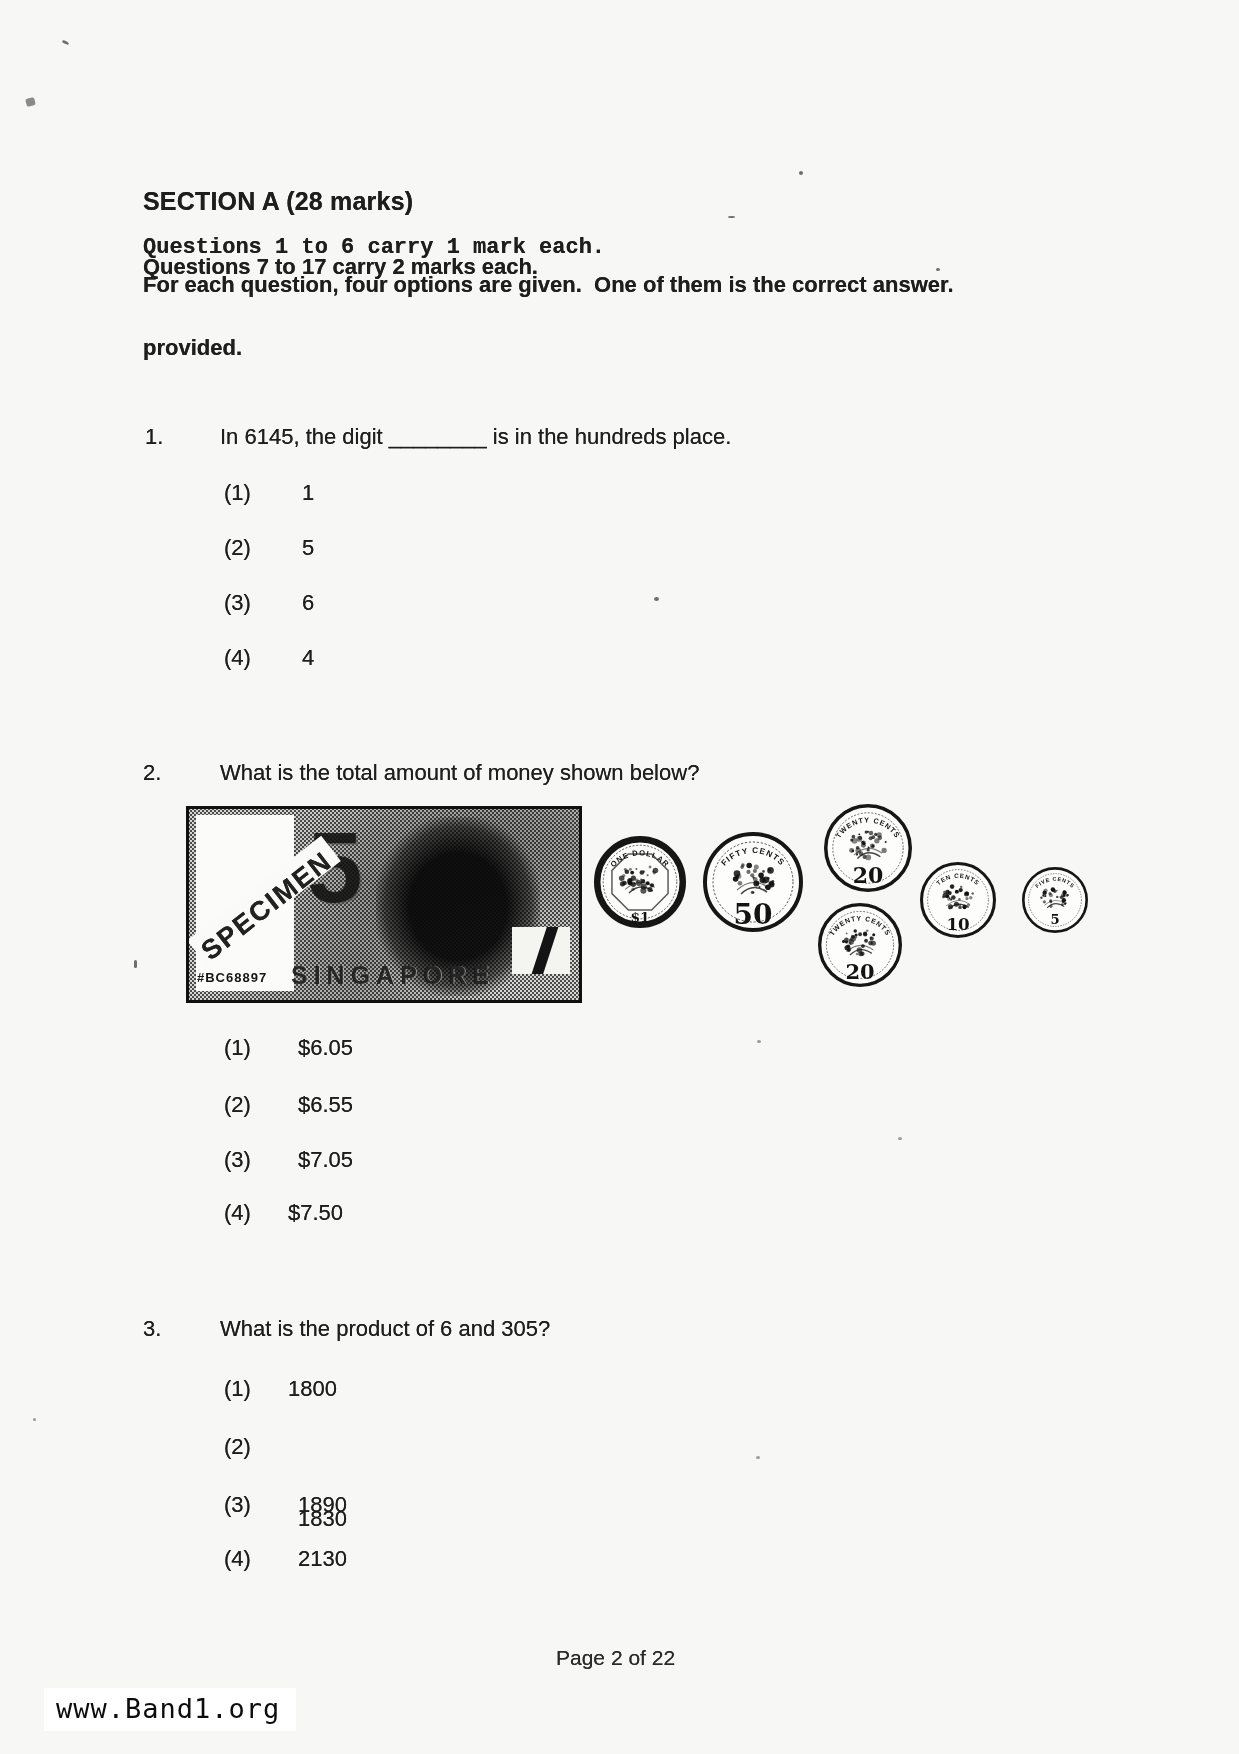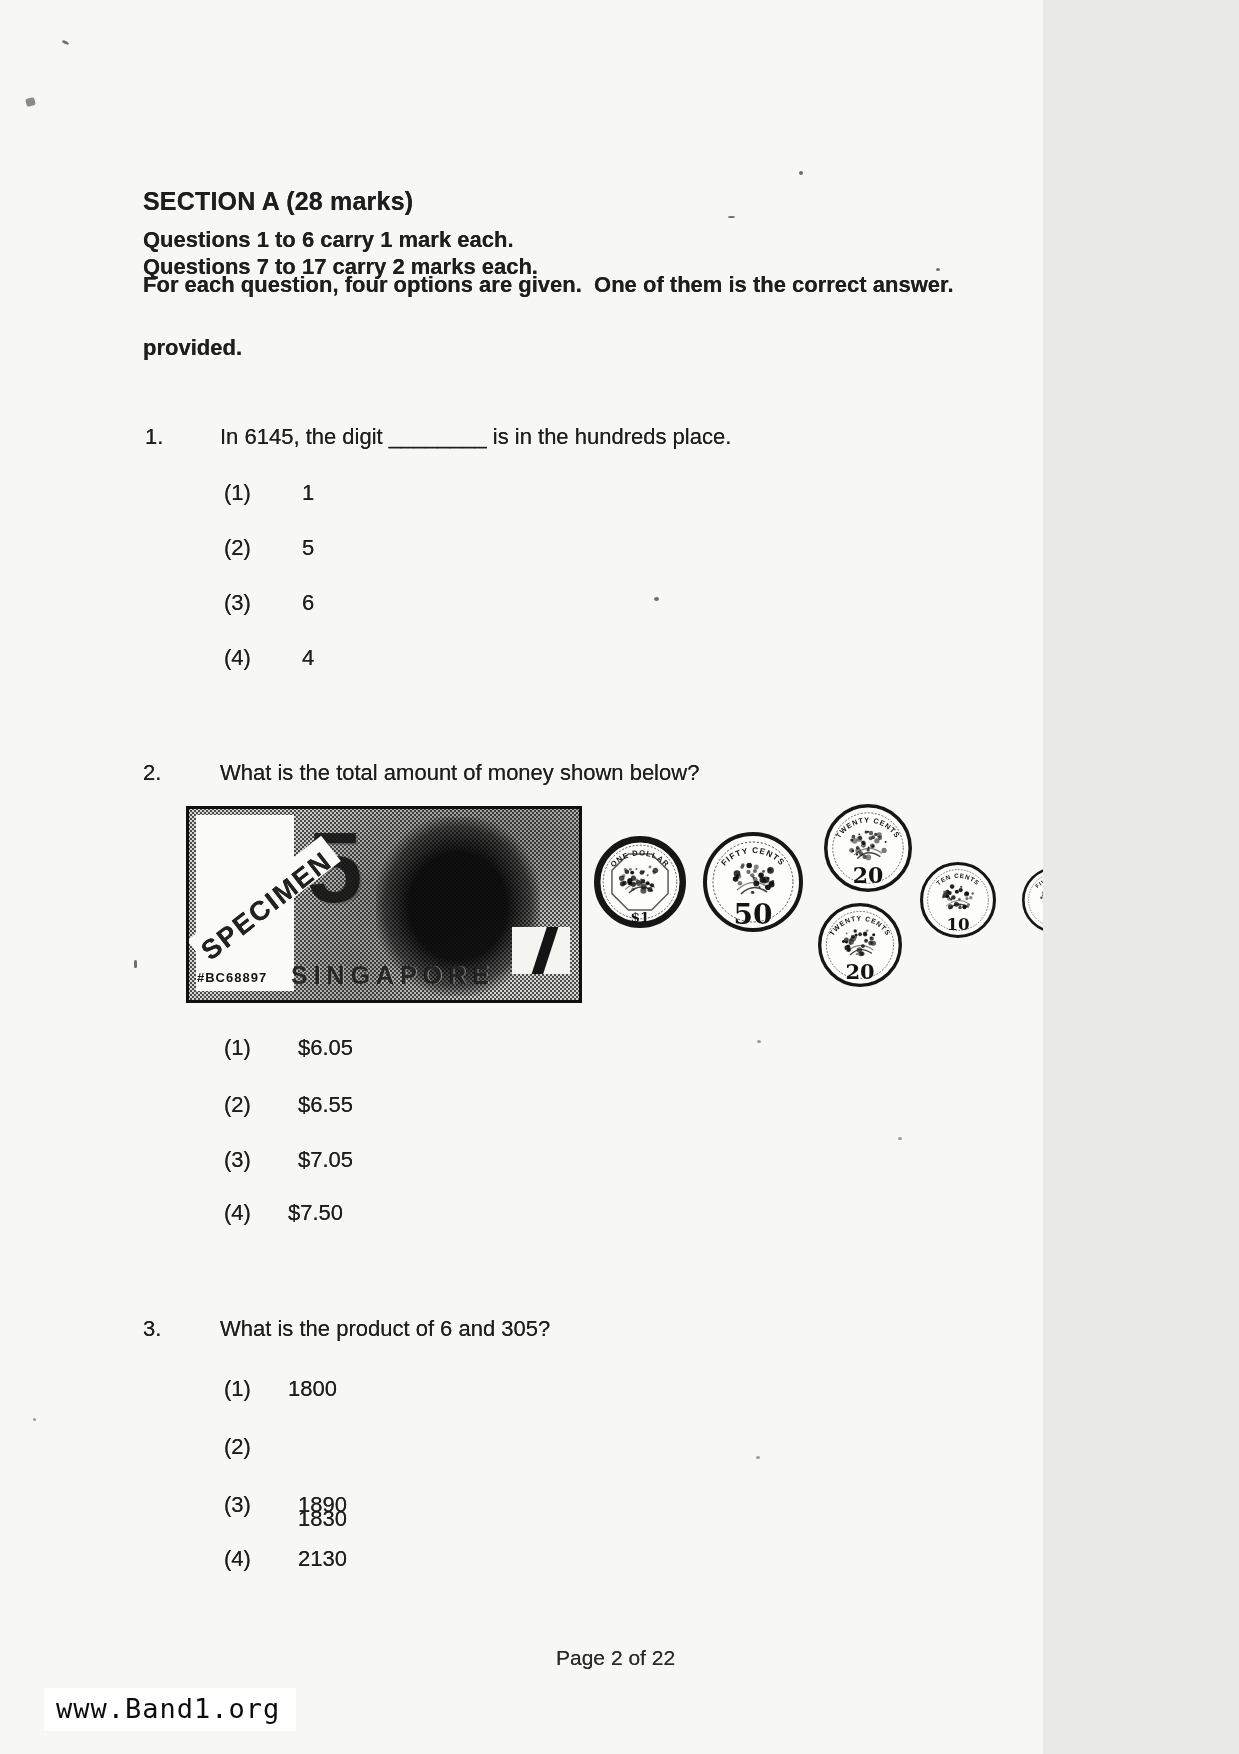--- a/index.html
+++ b/index.html
@@ -1,18 +1,18 @@
 <!DOCTYPE html>
 <html><head>
 <meta charset="utf-8">
 <style>
   html,body{margin:0;padding:0;background:#e9e9e7;}
   .page{
     position:relative;
-    width:1043px;
+    width:1239px;
     height:1754px;
     background:#f7f7f5;
     overflow:hidden;
     font-family:"Liberation Sans", sans-serif;
   }
   .line{
     position:absolute;
     font-size:22px;
     line-height:26px;
     color:#1e1e1e;
@@ -129,21 +129,21 @@
   <div class="speck" style="left:936px;top:268px;width:4px;height:3px;"></div>
   <div class="speck" style="left:654px;top:597px;width:5px;height:4px;"></div>
   <div class="speck" style="left:134px;top:960px;width:3px;height:8px;border-radius:2px;"></div>
   <div class="speck" style="left:757px;top:1040px;width:4px;height:3px;background:#9a9a9a;"></div>
   <div class="speck" style="left:898px;top:1137px;width:4px;height:3px;background:#9a9a9a;"></div>
   <div class="speck" style="left:33px;top:1418px;width:3px;height:3px;background:#9a9a9a;"></div>
   <div class="speck" style="left:756px;top:1456px;width:4px;height:3px;background:#9a9a9a;"></div>
 
   <div class="line bold title" style="left:143px;top:188px;"></div>
   <div class="line bold title" style="left:143px;top:188px;">SECTION A (28 marks)</div>
-  <div class="line bold" style="left:143px;top:227px;">Questions 1 to 6 carry 1 mark each.</div>
+  <div class="line bold" style="left:143px;top:235px;font-family:Liberation Mono, monospace;">Questions 1 to 6 carry 1 mark each.</div>
   <div class="line bold" style="left:143px;top:254px;">Questions 7 to 17 carry 2 marks each.</div>
   <div class="line bold" style="left:143px;top:272px;">For each question, four options are given.  One of them is the correct answer.</div>
   <div class="line bold" style="left:143px;top:335px;">provided.</div>
 
   <div class="line" style="left:145px;top:424px;">1.</div>
   <div class="line" style="left:220px;top:424px;">In 6145, the digit ________ is in the hundreds place.</div>
   <div class="line" style="left:224px;top:480px;">(1)</div>
   <div class="line" style="left:302px;top:480px;">1</div>
   <div class="line" style="left:224px;top:535px;">(2)</div>
   <div class="line" style="left:302px;top:535px;">5</div>

